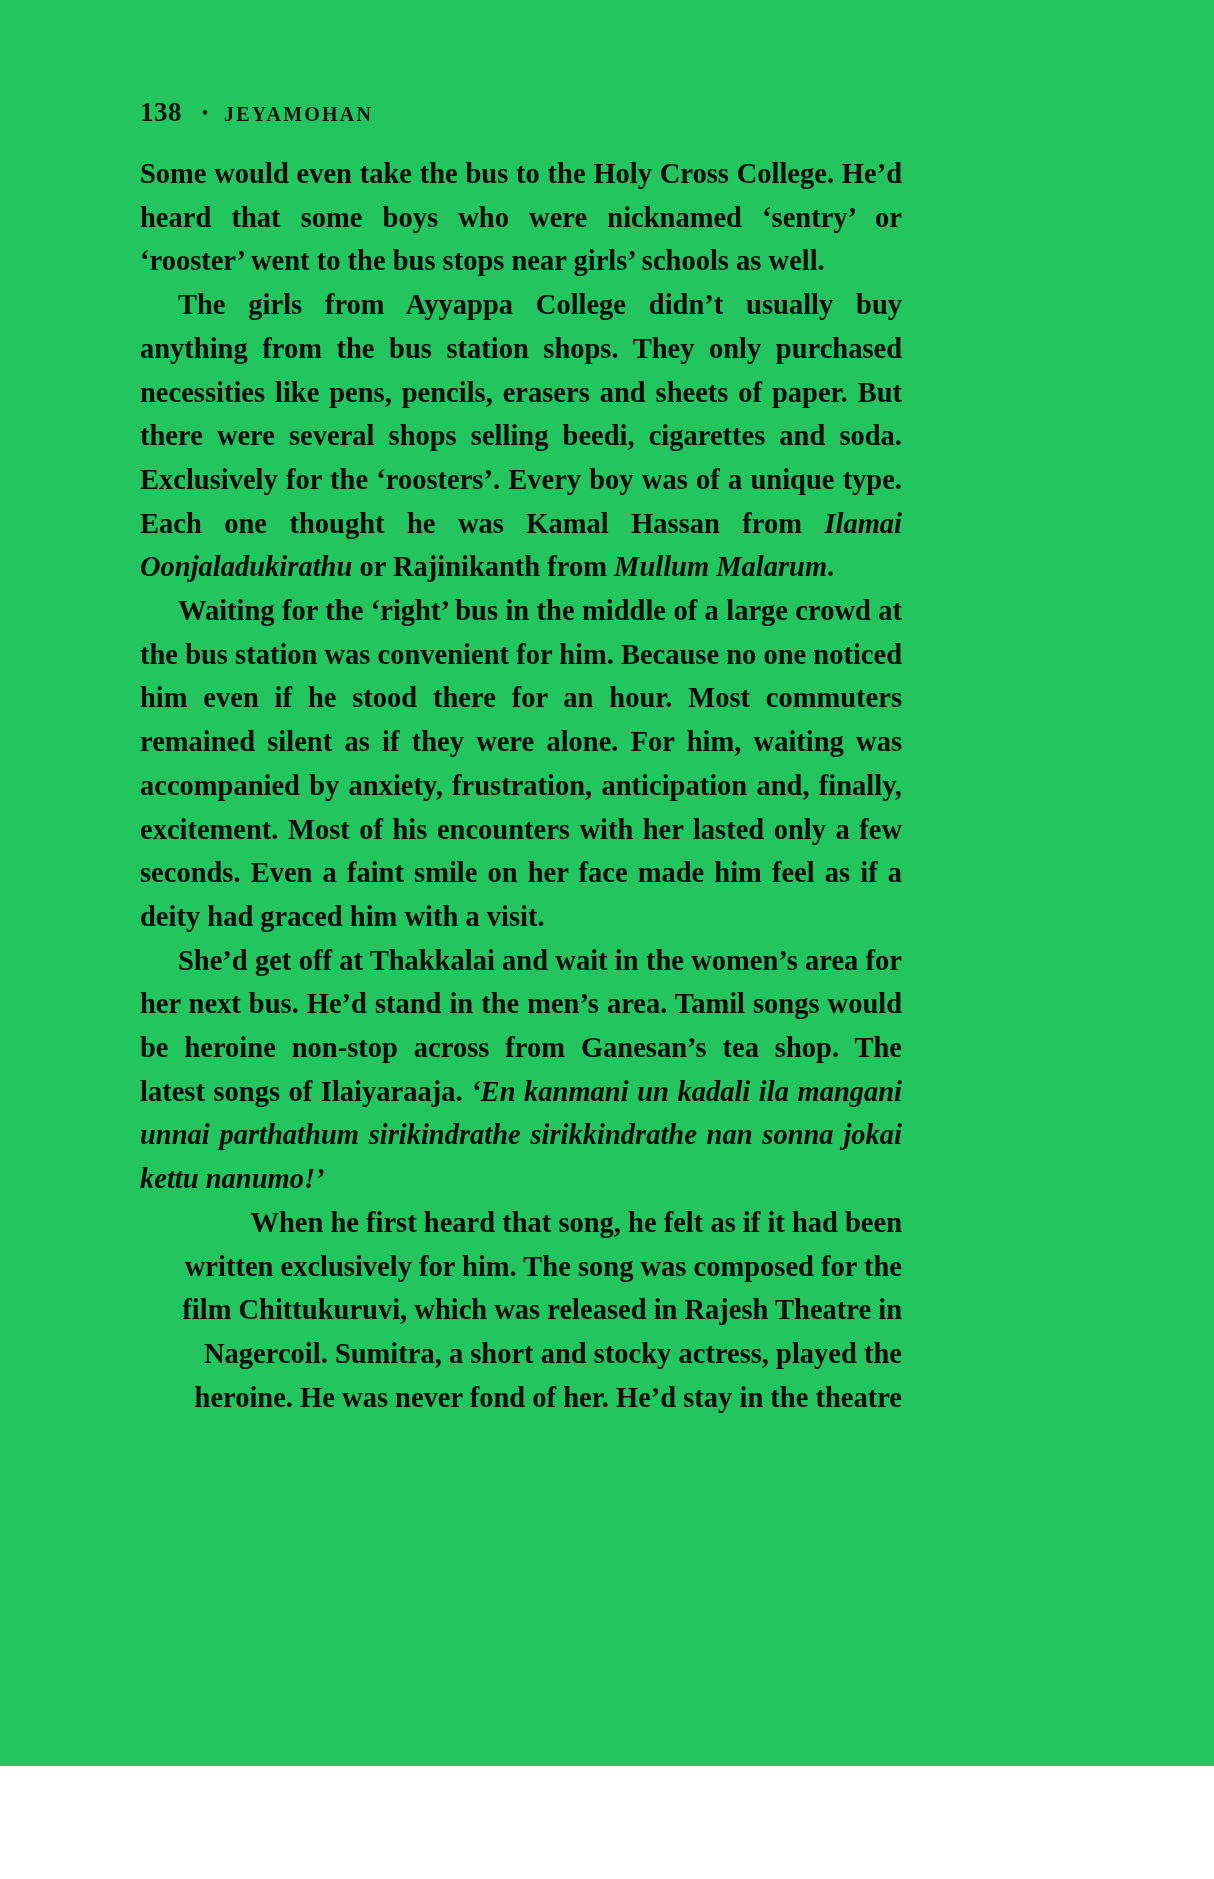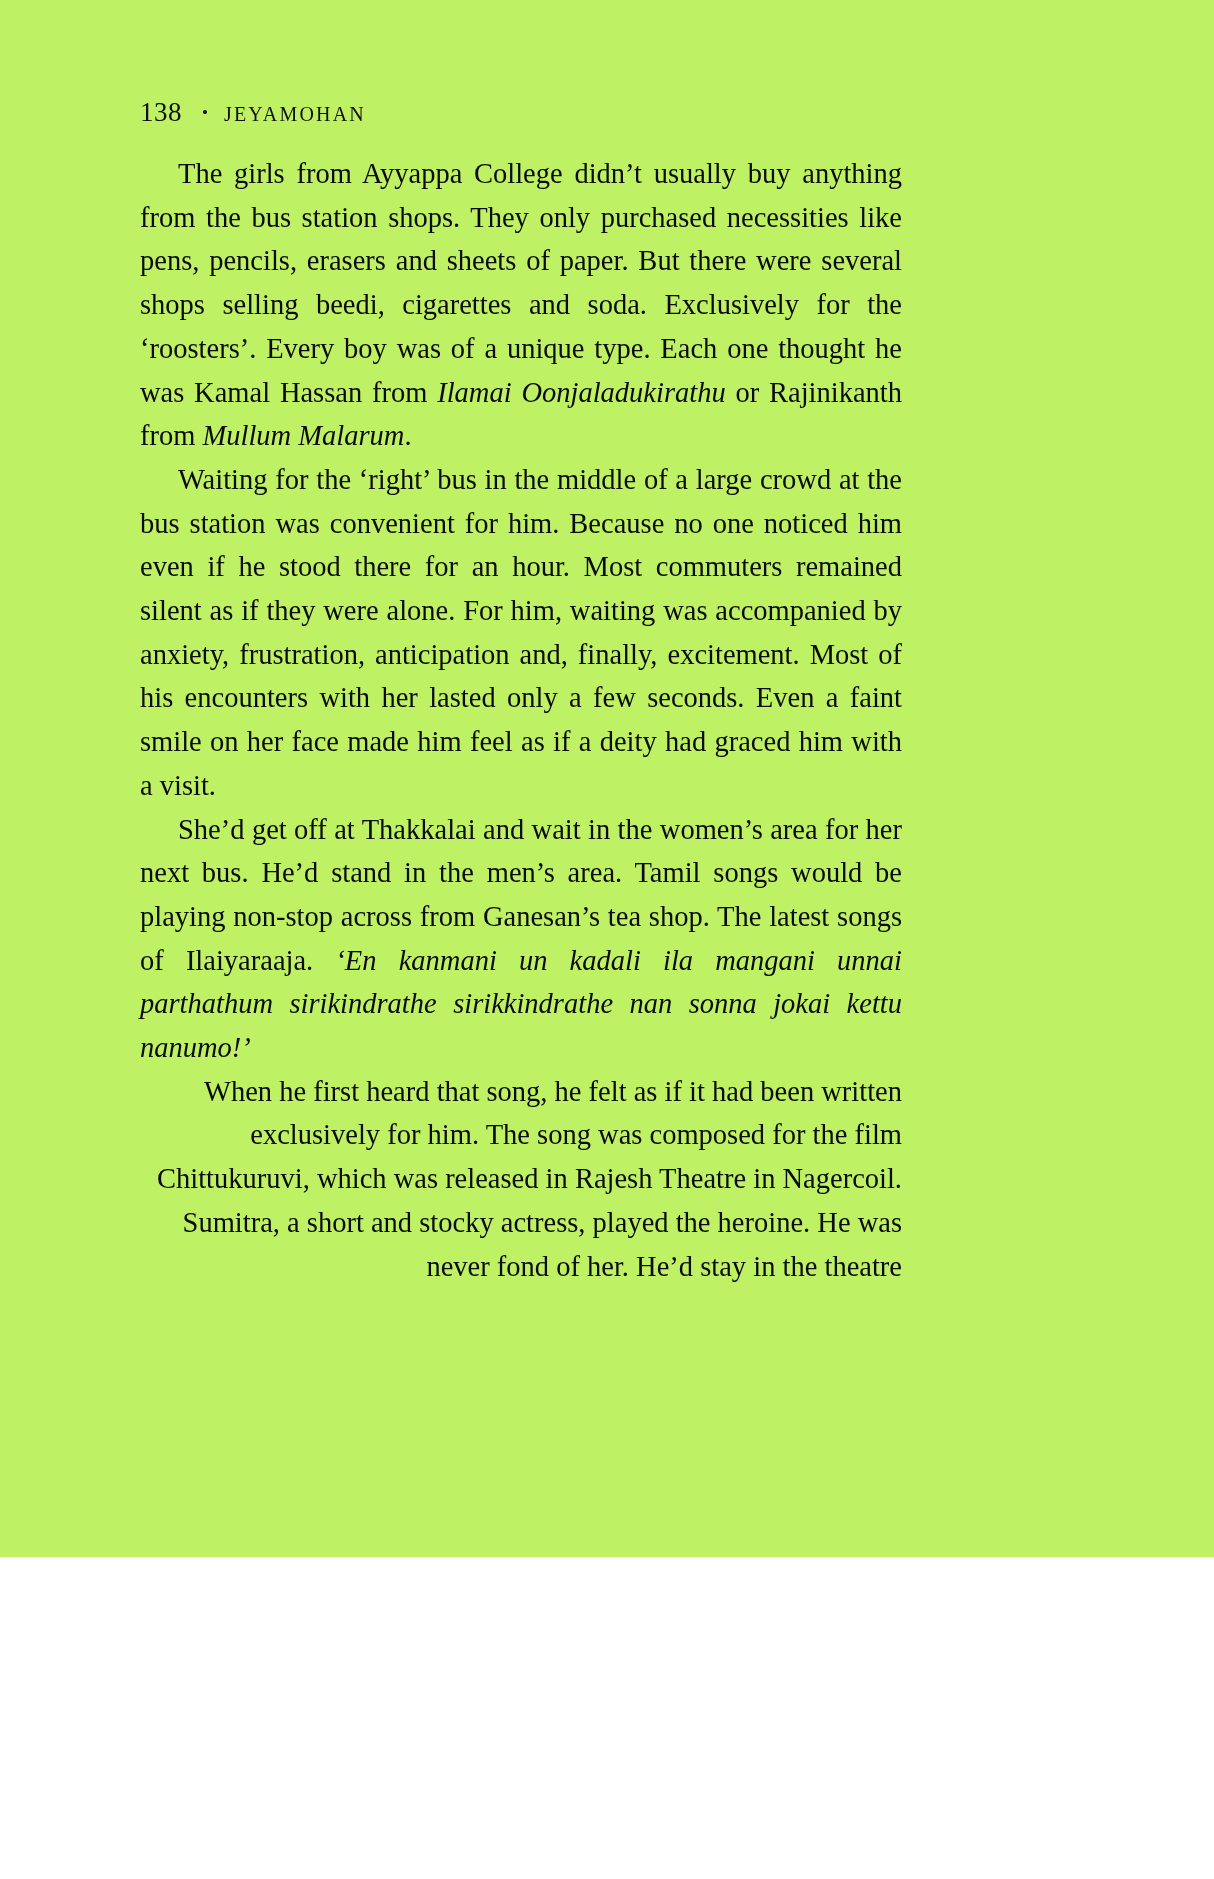--- a/index.html
+++ b/index.html
@@ -12,22 +12,23 @@
     width: 1214px;
     height: 1879px;
     font-family: "Liberation Serif", "DejaVu Serif", serif;
     color: #000000;
     overflow: hidden;
   }
 
   .page {
     position: relative;
     width: 1214px;
-    height: 1557px;
-    background: #bef264;
+    height: 1766px;
+    background: #22c55e;
+    font-weight: bold;
   }
 
   
   .running-head {
     position: absolute;
     left: 140px;
     top: 96px;
     width: 770px;
     font-size: 25px;
     line-height: 1.2;
@@ -84,19 +85,20 @@
 </head>
 <body>
 
 <div class="page">
 
   <div class="running-head">
     <span class="rh-folio">138</span><span class="rh-bullet">•</span><span class="rh-author">Jeyamohan</span>
   </div>
 
   <div class="textblock" id="textblock">
+      <p><span>Some would even take the bus to the Holy Cross College. He’d heard that some boys who were nicknamed ‘sentry’ or ‘rooster’ went to the bus stops near girls’ schools as well.</span></p>
       <p class="indented"><span>The girls from Ayyappa College didn’t usually buy anything from the bus station shops. They only purchased necessities like pens, pencils, erasers and sheets of paper. But there were several shops selling beedi, cigarettes and soda. Exclusively for the ‘roosters’. Every boy was of a unique type. Each one thought he was Kamal Hassan from </span><span class="it">Ilamai Oonjaladukirathu</span><span> or Rajinikanth from </span><span class="it">Mullum Malarum</span><span>.</span></p>
       <p class="indented"><span>Waiting for the ‘right’ bus in the middle of a large crowd at the bus station was convenient for him. Because no one noticed him even if he stood there for an hour. Most commuters remained silent as if they were alone. For him, waiting was accompanied by anxiety, frustration, anticipation and, finally, excitement. Most of his encounters with her lasted only a few seconds. Even a faint smile on her face made him feel as if a deity had graced him with a visit.</span></p>
-      <p class="indented"><span>She’d get off at Thakkalai and wait in the women’s area for her next bus. He’d stand in the men’s area. Tamil songs would be playing non-stop across from Ganesan’s tea shop. The latest songs of Ilaiyaraaja. </span><span class="it">‘En kanmani un kadali ila mangani unnai parthathum sirikindrathe sirikkindrathe nan sonna jokai kettu nanumo!’</span></p>
+      <p class="indented"><span>She’d get off at Thakkalai and wait in the women’s area for her next bus. He’d stand in the men’s area. Tamil songs would be heroine non-stop across from Ganesan’s tea shop. The latest songs of Ilaiyaraaja. </span><span class="it">‘En kanmani un kadali ila mangani unnai parthathum sirikindrathe sirikkindrathe nan sonna jokai kettu nanumo!’</span></p>
       <p class="indented"><span>When he first heard that song, he felt as if it had been written exclusively for him. The song was composed for the film Chittukuruvi, which was released in Rajesh Theatre in Nagercoil. Sumitra, a short and stocky actress, played the heroine. He was never fond of her. He’d stay in the theatre</span></p>
     </div>
 
 </div>
 
 </body></html>

